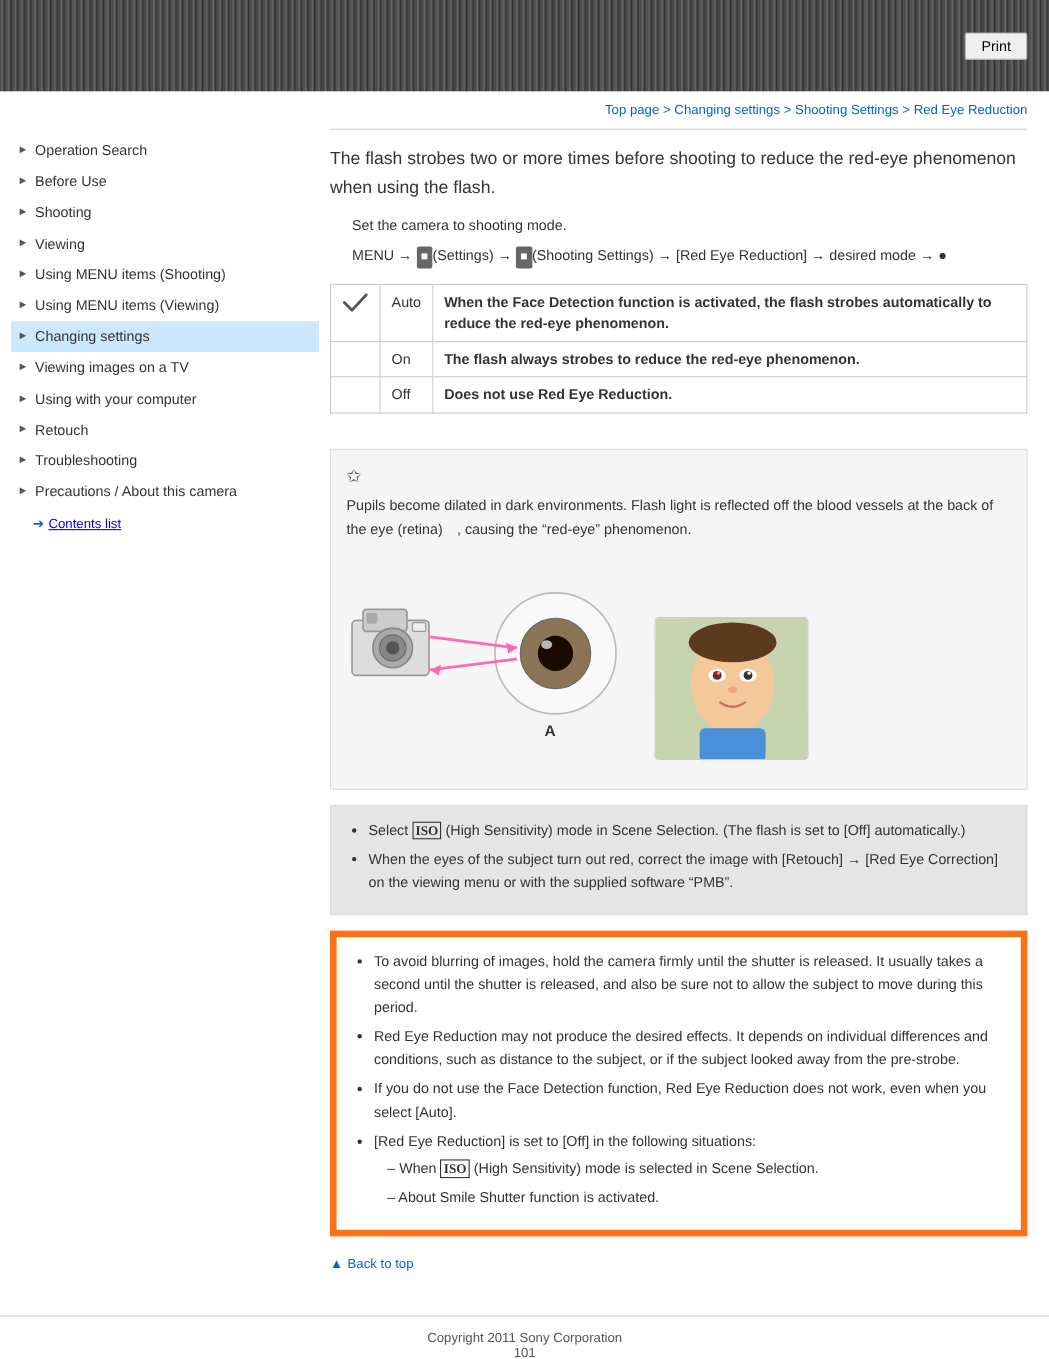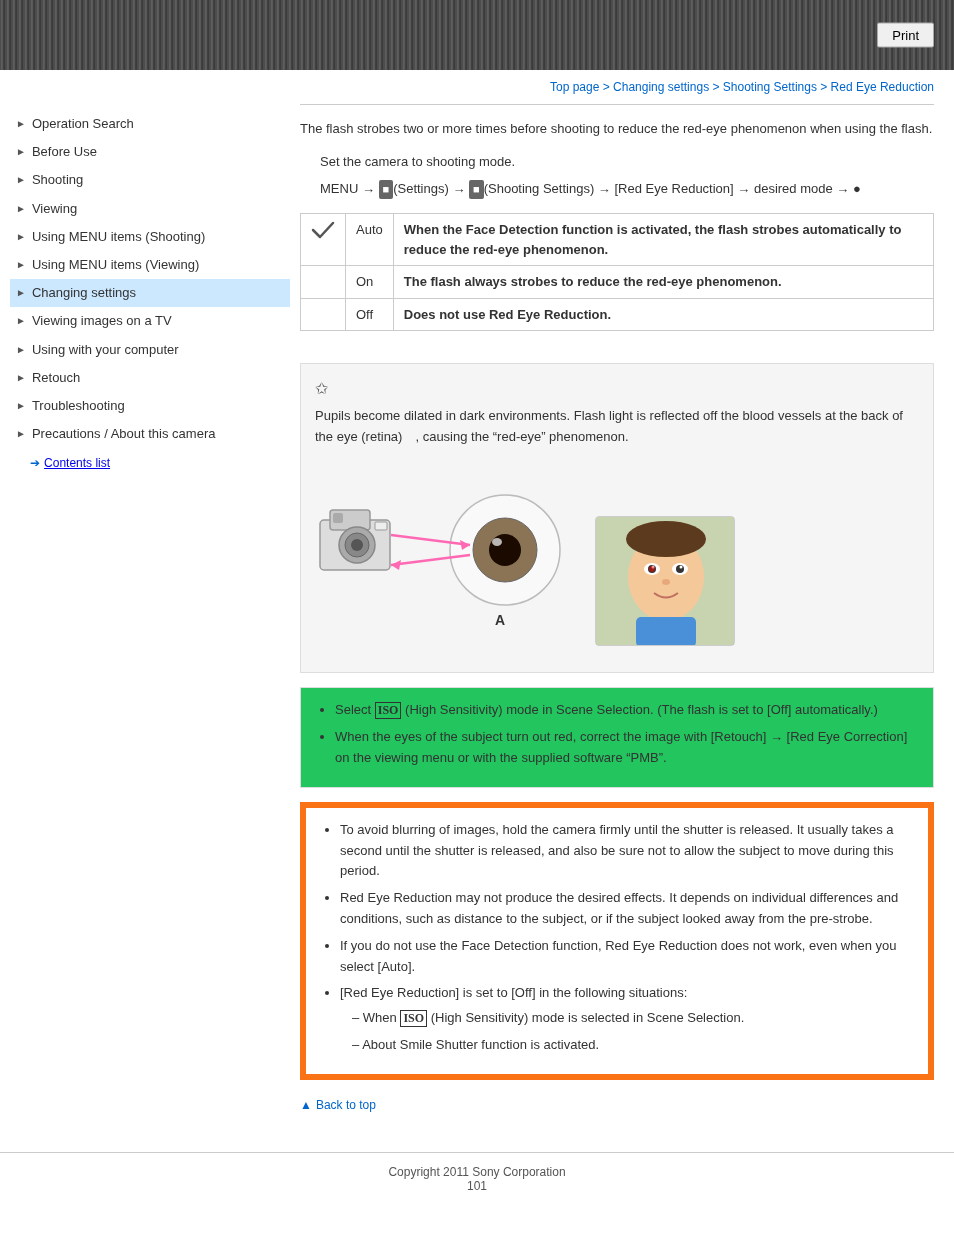--- a/index.html
+++ b/index.html
@@ -1,21 +1,21 @@
 <!DOCTYPE html>
 <html><head>
   <meta charset="utf-8">
   <style>
     * { margin: 0; padding: 0; box-sizing: border-box; }
     body { font-family: Arial, sans-serif; font-size: 13px; color: #333; background: #fff; width: 954px; min-height: 1235px; }
 
     
     .header-bar {
       background: repeating-linear-gradient(90deg, #444 0px, #666 2px, #333 4px, #555 6px);
-      height: 70px;
+      height: 83px;
       position: relative;
     }
     .print-btn {
       position: absolute;
       right: 20px;
       top: 50%;
       transform: translateY(-50%);
       background: #f0f0f0;
       border: 1px solid #aaa;
       padding: 4px 14px;
@@ -80,21 +80,21 @@
       padding: 0 20px 20px 10px;
     }
 
     .breadcrumb-divider {
       border: none;
       border-top: 1px solid #ccc;
       margin: 4px 0 14px 0;
     }
 
     .intro-text {
-      font-size: 13px;
+      font-size: 16px;
       line-height: 1.6;
       margin-bottom: 12px;
       color: #333;
     }
 
     .instruction-text {
       font-size: 13px;
       line-height: 1.6;
       margin-bottom: 6px;
       margin-left: 20px;
@@ -155,21 +155,21 @@
       gap: 20px;
     }
 
     
     .diagram-container {
       position: relative;
     }
 
     
     .bullet-box {
-      background: #22c55e;
+      background: #e5e5e5;
       border: 1px solid #ddd;
       padding: 12px 16px;
       margin-bottom: 14px;
     }
     .bullet-list {
       list-style: disc;
       margin-left: 18px;
       font-size: 13px;
       line-height: 1.6;
     }

